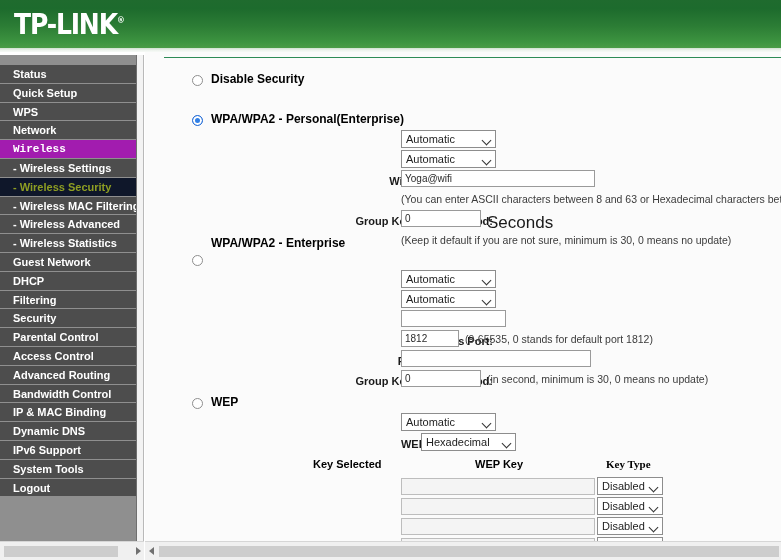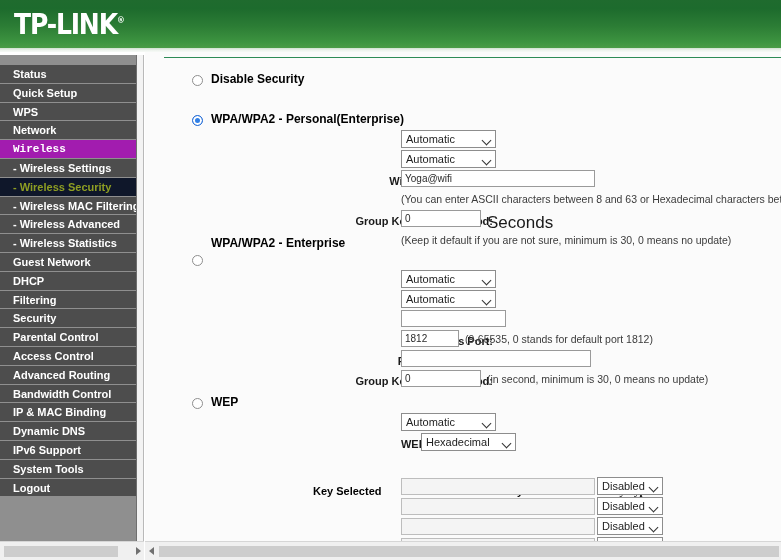--- a/index.html
+++ b/index.html
@@ -189,21 +189,20 @@
     font-size: 17px;
     color: #1a1a1a;
     white-space: nowrap;
   }
   .colhead {
     position: absolute;
     font-size: 11px;
     font-weight: bold;
     color: #000;
     white-space: nowrap;
-    margin-top: 27px;
   }
 
   
   .radio {
     position: absolute;
     width: 11px; height: 11px;
     border-radius: 50%;
     border: 1px solid #8e8e8e;
     background: #ffffff;
     box-sizing: border-box;

